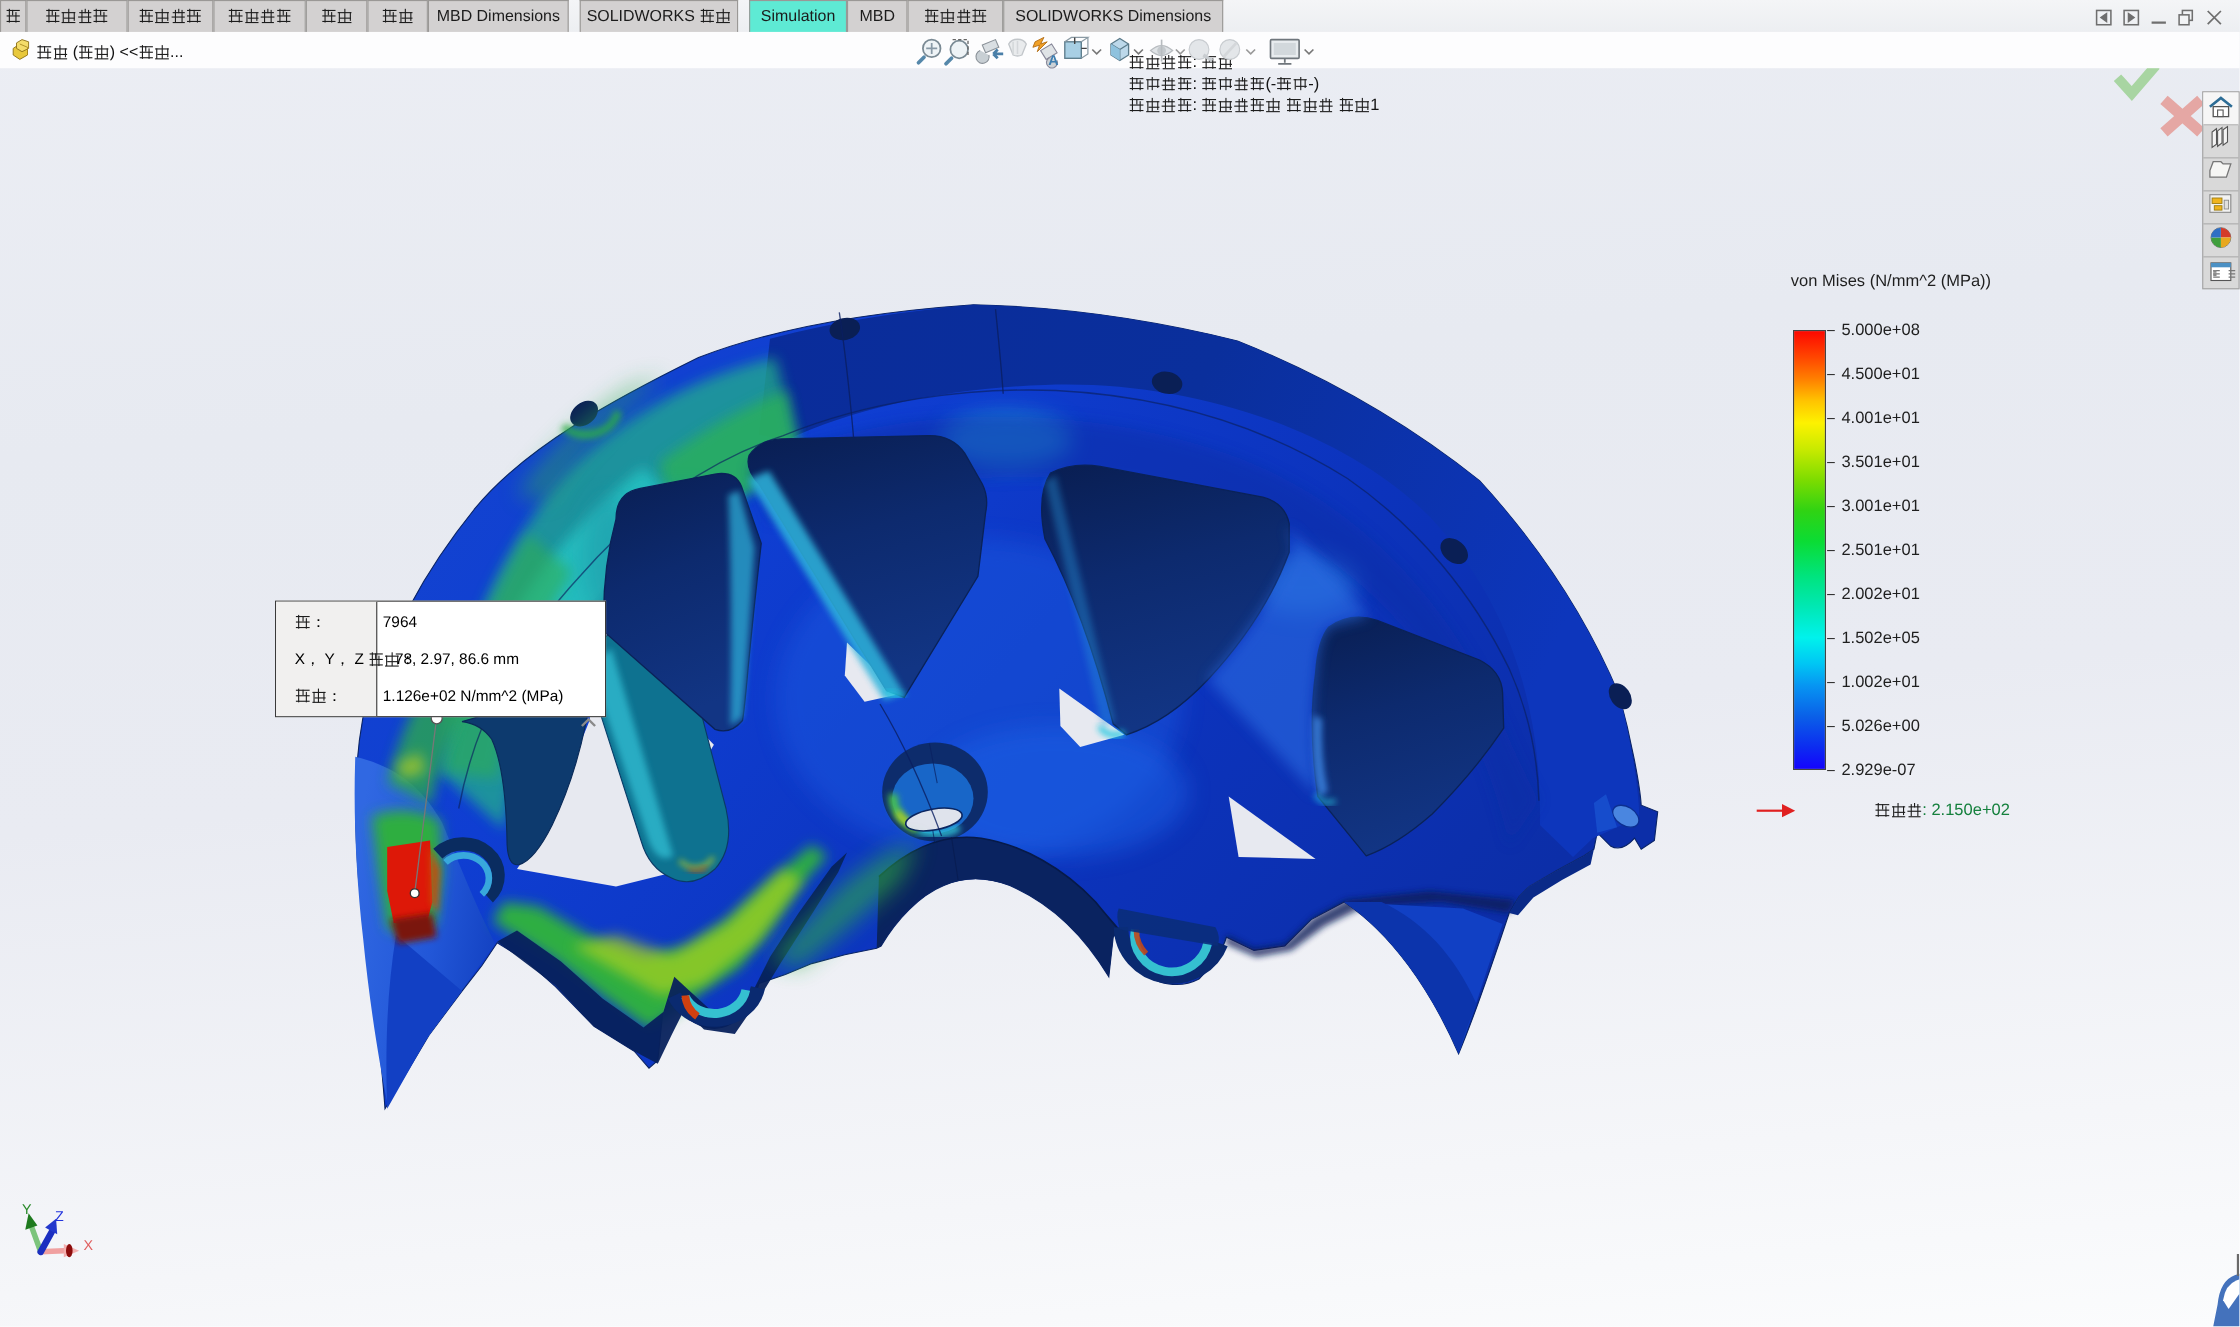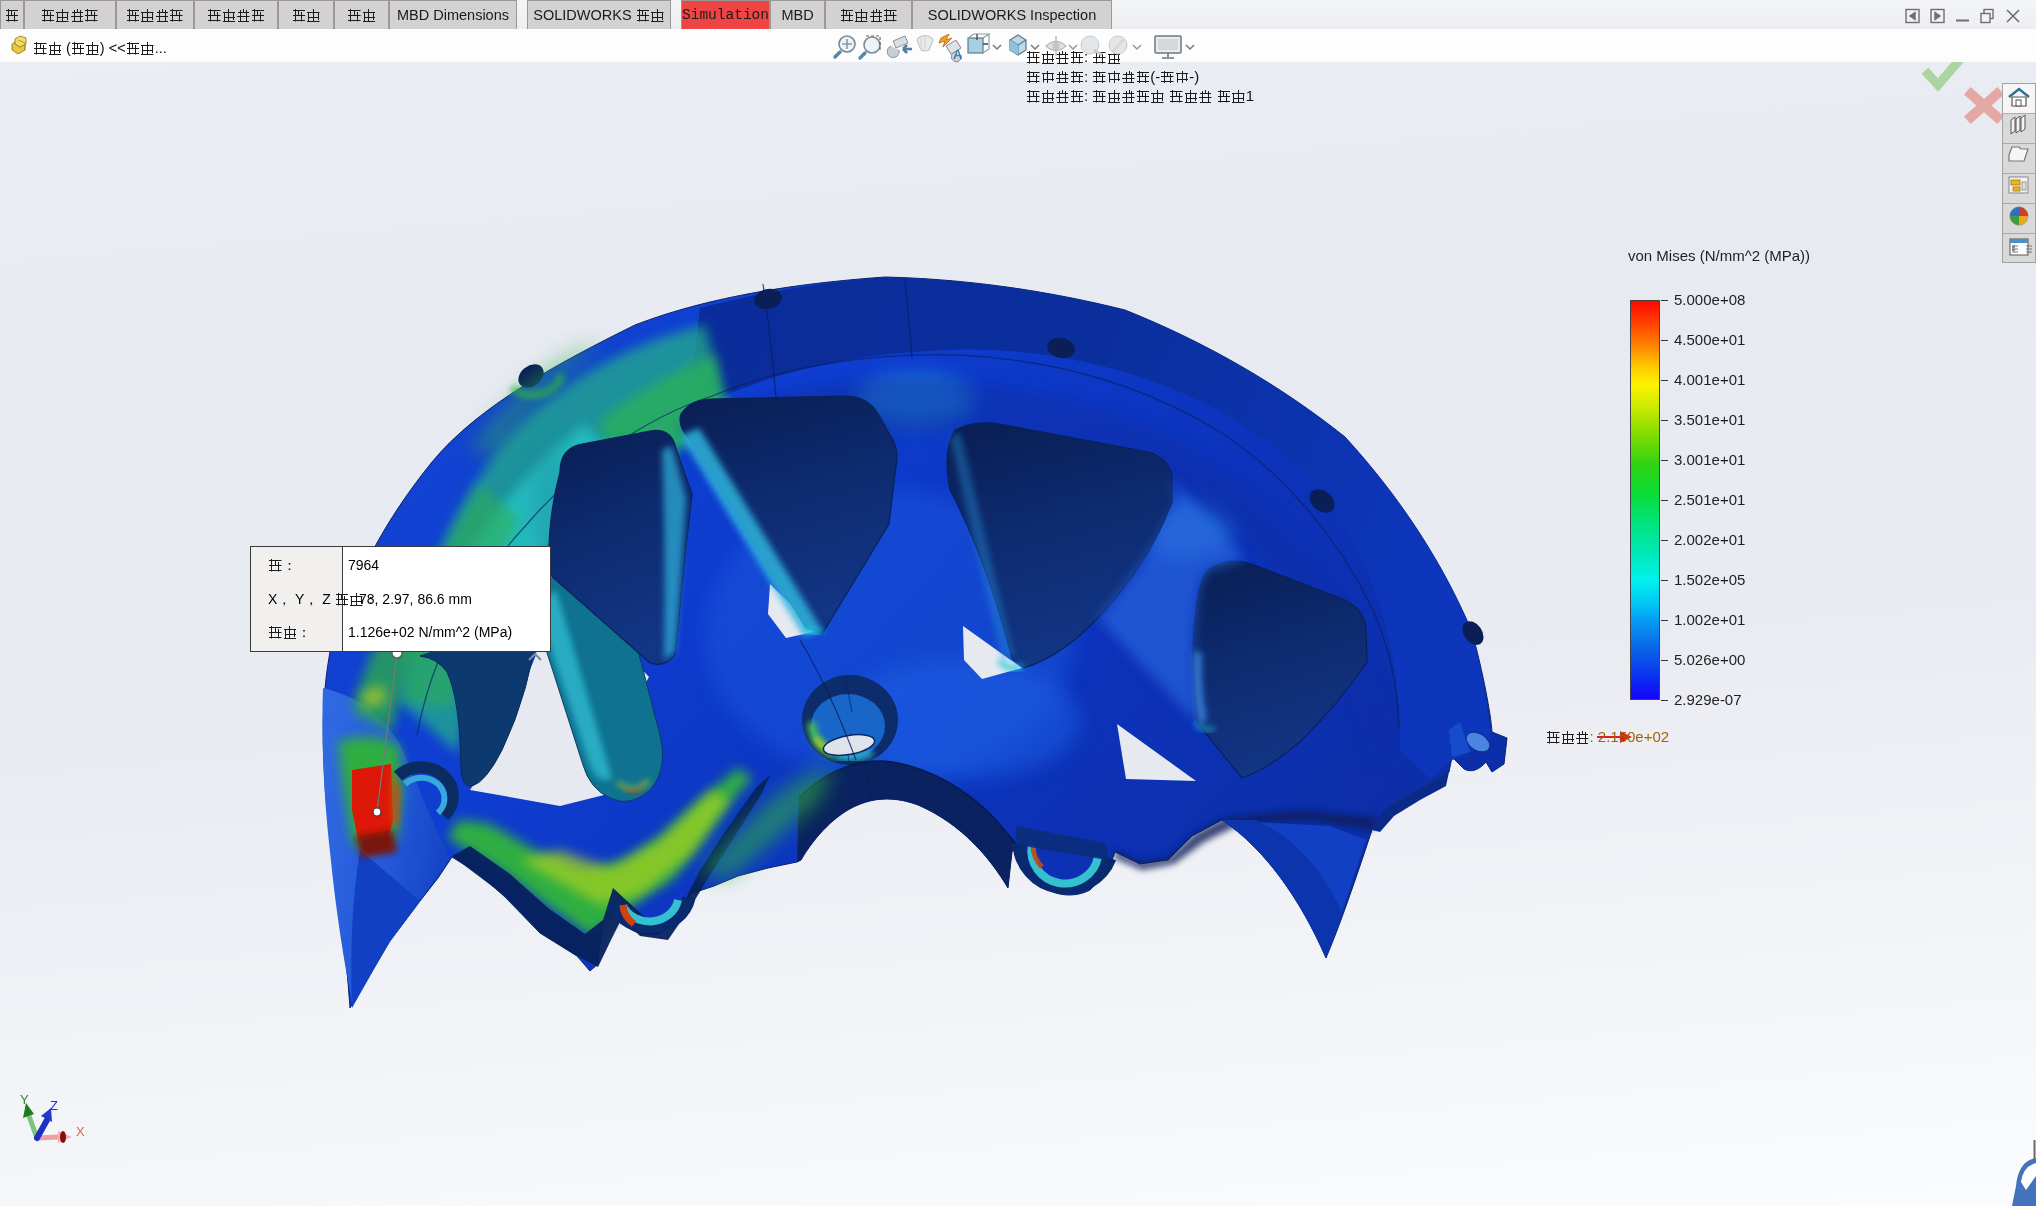--- a/index.html
+++ b/index.html
@@ -26,30 +26,30 @@
  linear-gradient(#1c1c1c,#1c1c1c) 0px 7.2px/12.5px 1.1px no-repeat,
  linear-gradient(#1c1c1c,#1c1c1c) 1px 11.6px/11px 1.1px no-repeat,
  linear-gradient(#1c1c1c,#1c1c1c) 3.4px 1px/1.1px 11px no-repeat,
  linear-gradient(#1c1c1c,#1c1c1c) 9px 1px/1.1px 11px no-repeat,
  linear-gradient(#1c1c1c,#1c1c1c) 6.2px 0px/1.1px 4px no-repeat;}
 
 #tabbar{position:absolute;left:0;top:0;width:2036px;height:30px;
  background:linear-gradient(#f4f5f7,#eceef1);}
 .tab{position:absolute;top:0;height:29px;background:#d3d1d1;border:1px solid #9a9896;border-bottom:none;
  box-sizing:border-box;color:#1b1b1b;font-size:14.5px;text-align:center;line-height:29px;white-space:nowrap;overflow:hidden;}
-.tab.active{background:#ef4444;font-family:Liberation Mono, monospace;}
+.tab.active{background:#5eead4;}
 
 #row2{position:absolute;left:0;top:29px;width:2036px;height:33px;background:#fdfdfe;}
 
 #legendtitle{position:absolute;left:1628px;top:247px;font-size:15px;color:#1f1f1f;}
 #legbar{position:absolute;left:1630px;top:300px;width:30px;height:400px;border:1px solid #444;box-sizing:border-box;
  background:linear-gradient(#fd0800 0%,#ff4600 6%,#ff8000 11%,#ffc400 16%,#fdf200 21%,#c8ea00 27%,#7ddc00 34%,#30d313 41%,#0bdc34 48%,#00e47e 56%,#00e8b4 63%,#00f2ec 70%,#00c6f4 76%,#0795f2 81%,#0a60e8 88%,#0c2cf0 95%,#1504fd 100%);}
 .ltick{position:absolute;width:7px;height:1px;background:#333;}
 .llab{position:absolute;left:1674px;font-size:15px;color:#1f1f1f;transform:translateY(-52%);}
-#yield{position:absolute;left:1509px;top:727px;width:360px;height:20px;font-size:15px;color:#a16207;}
+#yield{position:absolute;left:1667px;top:727px;width:360px;height:20px;font-size:15px;color:#15803d;}
 
 #callout{position:absolute;left:250px;top:546px;width:301px;height:106px;background:#fff;
  border:1.6px solid #3a3a3a;box-sizing:border-box;font-size:14px;color:#000;}
 #callout .lcol{position:absolute;left:0;top:0;width:91px;height:100%;background:#f1f0ef;border-right:1.4px solid #3a3a3a;}
 
 #rpanel{position:absolute;left:2002px;top:83px;width:34px;height:180px;background:#d9d9d9;border:1px solid #a2a2a2;box-sizing:border-box;}
 .rcell{position:absolute;left:0;width:32px;height:29px;border-bottom:1px solid #ababab;}
 
 #minfo{position:absolute;left:1026px;top:47px;font-size:15px;color:#141414;line-height:19.5px;white-space:nowrap;}
 #partrow{position:absolute;left:33px;top:40px;font-size:14.5px;color:#111;}
@@ -254,21 +254,21 @@
     <div class="tab" style="left:23.5px;width:92px"><span class="cj v1"></span><span class="cj v2"></span><span class="cj v3"></span><span class="cj v1"></span></div>
     <div class="tab" style="left:115.5px;width:78.5px"><span class="cj v1"></span><span class="cj v2"></span><span class="cj v3"></span><span class="cj v1"></span></div>
     <div class="tab" style="left:194px;width:84px"><span class="cj v1"></span><span class="cj v2"></span><span class="cj v3"></span><span class="cj v1"></span></div>
     <div class="tab" style="left:278px;width:56px"><span class="cj v1"></span><span class="cj v2"></span></div>
     <div class="tab" style="left:334px;width:55px"><span class="cj v1"></span><span class="cj v2"></span></div>
     <div class="tab" style="left:389px;width:128px">MBD Dimensions</div>
     <div class="tab" style="left:527px;width:144px">SOLIDWORKS <span class="cj v1"></span><span class="cj v2"></span></div>
     <div class="tab active" style="left:681px;width:89px">Simulation</div>
     <div class="tab" style="left:770px;width:55px">MBD</div>
     <div class="tab" style="left:825px;width:87px"><span class="cj v1"></span><span class="cj v2"></span><span class="cj v3"></span><span class="cj v1"></span></div>
-    <div class="tab" style="left:912px;width:200px">SOLIDWORKS Inspection</div>
+    <div class="tab" style="left:912px;width:200px">SOLIDWORKS Dimensions</div>
   </div>
 
 <div id="partrow"><span class="cj v1"></span><span class="cj v2"></span> (<span class="cj v1"></span><span class="cj v2"></span>) &lt;&lt;<span class="cj v1"></span><span class="cj v2"></span>...</div>
 
 <div id="minfo"><span class="cj v1"></span><span class="cj v2"></span><span class="cj v3"></span><span class="cj v1"></span>: <span class="cj v1"></span><span class="cj v2"></span><br><span class="cj v1"></span><span class="cj v2"></span><span class="cj v3"></span><span class="cj v1"></span>: <span class="cj v1"></span><span class="cj v2"></span><span class="cj v3"></span><span class="cj v1"></span>(-<span class="cj v1"></span><span class="cj v2"></span>-)<br><span class="cj v1"></span><span class="cj v2"></span><span class="cj v3"></span><span class="cj v1"></span>: <span class="cj v1"></span><span class="cj v2"></span><span class="cj v3"></span><span class="cj v1"></span><span class="cj v2"></span> <span class="cj v1"></span><span class="cj v2"></span><span class="cj v3"></span> <span class="cj v1"></span><span class="cj v2"></span>1</div>
 
 <div id="legendtitle">von Mises (N/mm^2 (MPa))</div>
 <div id="legbar"></div>
 <div id="legticks">
     <div class="ltick" style="left:1661px;top:300px"></div>

